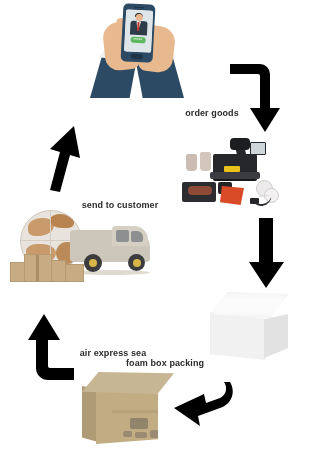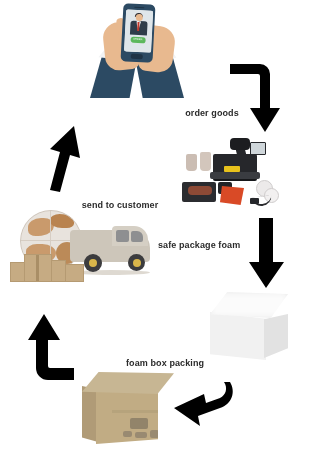--- a/index.html
+++ b/index.html
@@ -190,21 +190,20 @@
     <div class="m-cord"></div>
     <div class="m-plug"></div>
   </div>
 
   <div class="arrow" style="left:250px;top:218px;">
     <svg width="36" height="72" viewBox="0 0 36 72">
       <path d="M9 0 h14 V44 h11 L16 70 L-1 44 H9 Z" fill="#000"></path>
     </svg>
   </div>
 
-  <div class="lbl" style="left:158px;top:240px;width:90px;text-align:left;">safe package foam</div>
 
   <div class="node foam">
     <div class="foam-front"></div>
     <div class="foam-side"></div>
     <div class="foam-top"></div>
   </div>
 
   <div class="arrow" style="left:172px;top:380px;">
     <svg width="62" height="48" viewBox="0 0 62 48">
       <path d="M58 2 c6 10 2 22 -10 26 l-22 8 l2 10 L2 28 L32 14 l2 9 l14 -5 c6 -3 8 -10 4 -16 Z" fill="#000"></path>
@@ -227,20 +226,21 @@
     <div class="c-top"></div>
   </div>
 
   <div class="arrow" style="left:30px;top:312px;">
     <svg width="48" height="74" viewBox="0 0 48 74">
       <path d="M44 68 H18 a12 12 0 0 1 -12 -12 V28 H-2 L14 2 L30 28 H18 v26 a2 2 0 0 0 2 2 h24 Z" fill="#000"></path>
     </svg>
   </div>
 
   <div class="lbl" style="left:60px;top:326px;width:106px;">
+    <div>air express sea</div>
   </div>
 
   <div class="node ship">
     <div class="globe">
       <div class="g-c1"></div>
       <div class="g-c2"></div>
       <div class="g-c3"></div>
       <div class="g-c4"></div>
       <div class="g-mer"></div>
       <div class="g-eq"></div>

